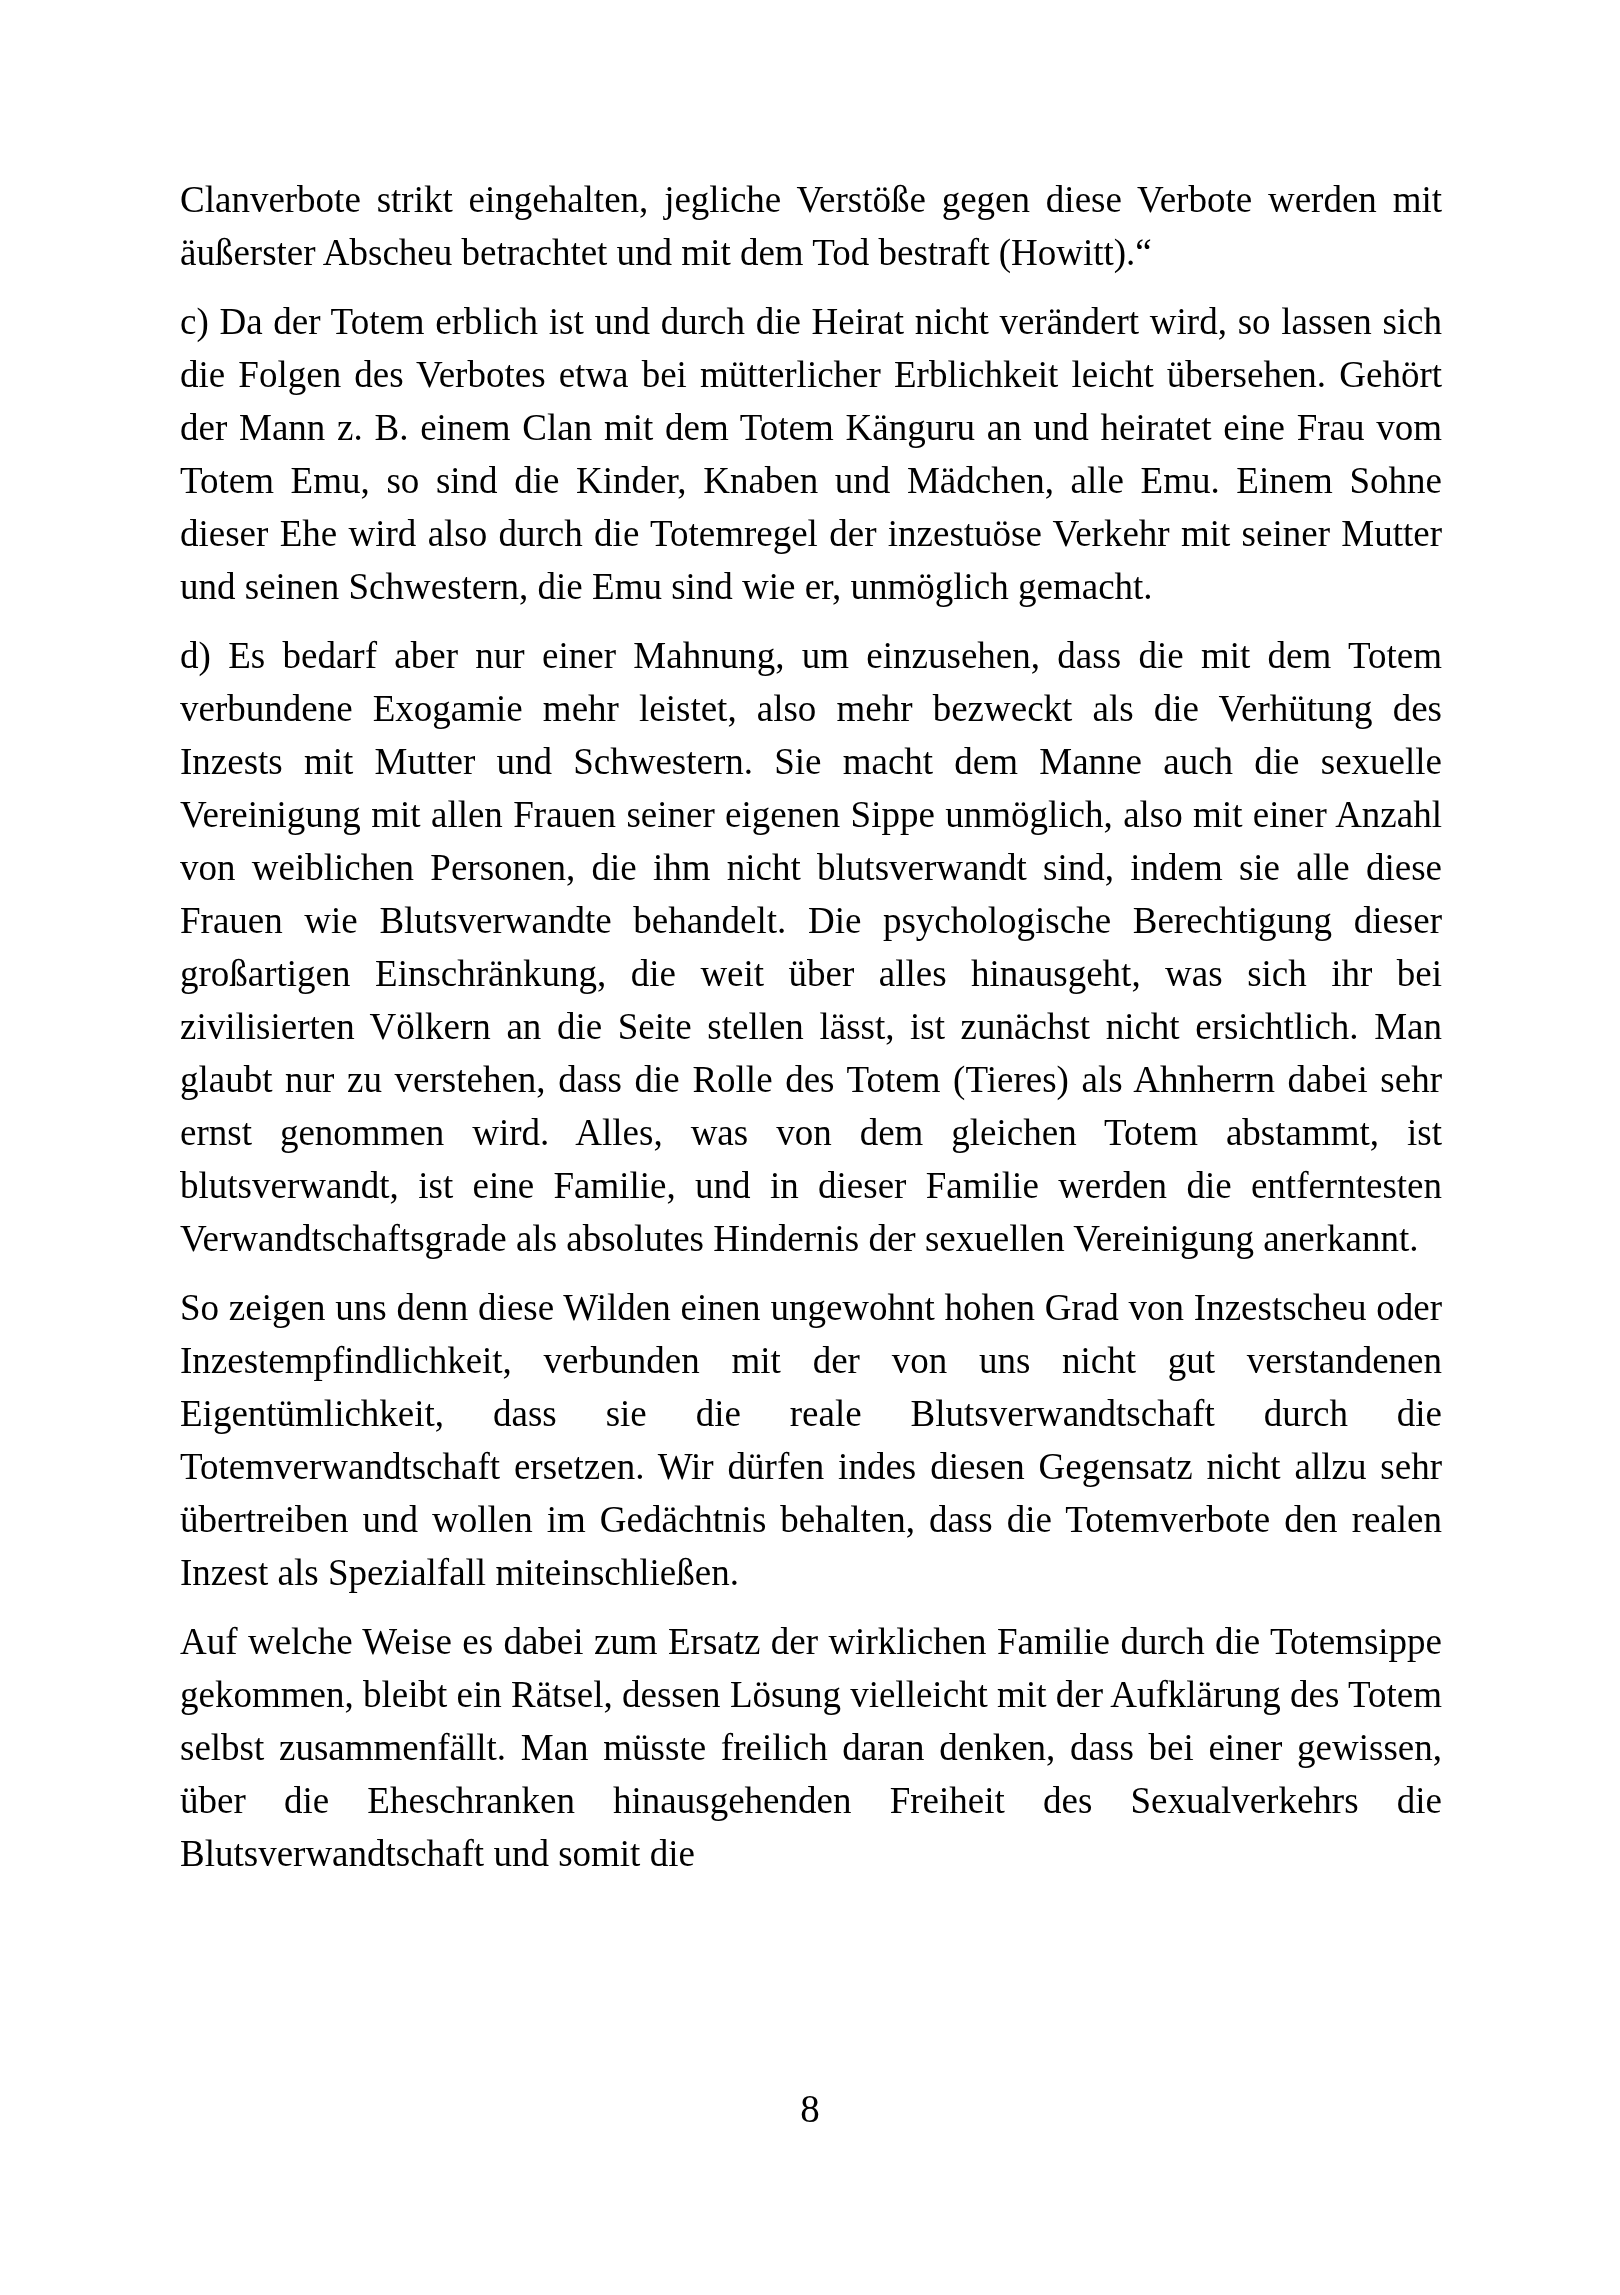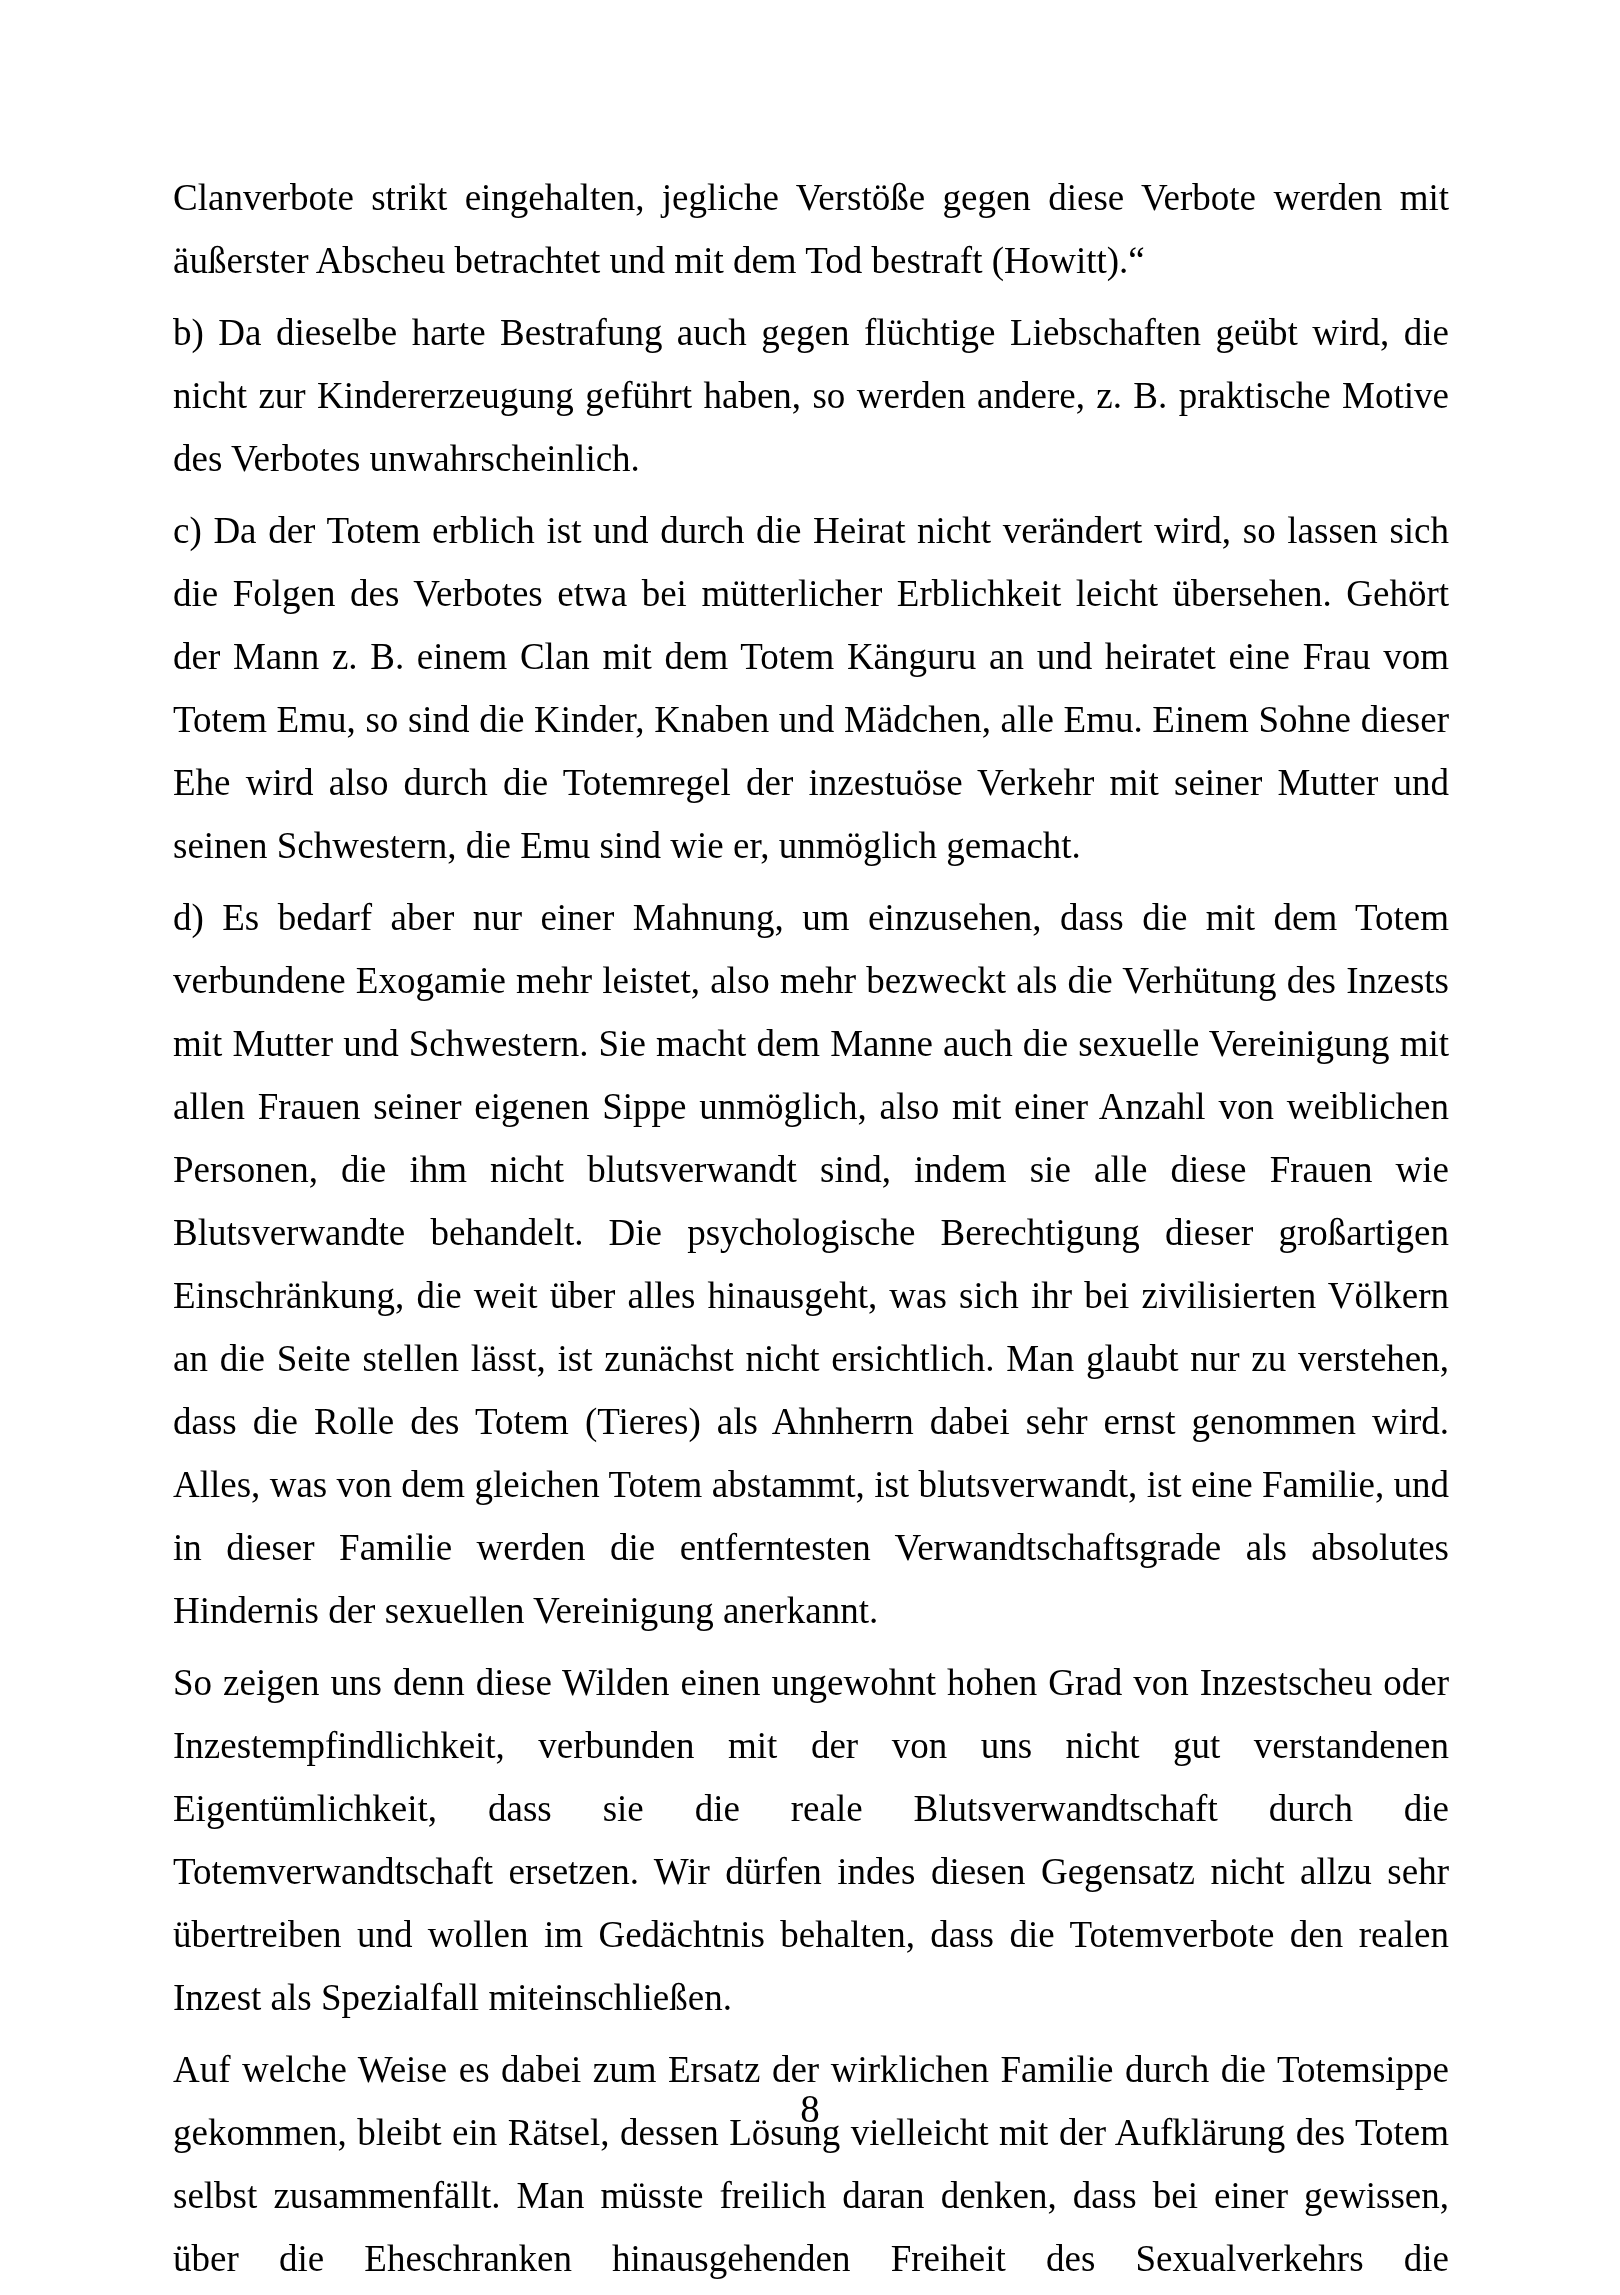--- a/index.html
+++ b/index.html
@@ -1,39 +1,38 @@
 <!DOCTYPE html>
 <html style="font-size:7.4px"><head>
 <meta charset="utf-8">
 <style>
   html, body { margin: 0; padding: 0; background: #ffffff; }
   body { width: 1620px; height: 2295px; position: relative; overflow: hidden; }
   .page { position: absolute; left: 164px; top: 157px; width: 1294px; }
   .para {
     font-family: "Liberation Serif", "DejaVu Serif", serif;
     font-size: 37px;
-    line-height: 63px;
+    line-height: 53px;
     color: #000000;
     text-align: justify;
-    margin: 9px;
+    margin: 16px;
     hyphens: none;
   }
   .page-number {
     position: absolute; left: 0; width: 1620px; top: 2086px;
     text-align: center;
     font-family: "Liberation Serif", "DejaVu Serif", serif;
     font-size: 39px; color: #000000;
   }
 </style>
 </head>
 <body>
 
 <div class="page">
   <p class="para">Clanverbote strikt eingehalten, jegliche Verstöße gegen diese Verbote werden mit äußerster Abscheu betrachtet und mit dem Tod bestraft (Howitt).“</p>
-  <p class="para">b) Da dieselbe harte Bestrafung auch gegen flüchtige Liebschaften geübt wird, die nicht zur Kindererzeugung geführt haben, so werden andere, z. B. praktische Motive des Verbotes unwahrscheinlich.</p>
   <p class="para">c) Da der Totem erblich ist und durch die Heirat nicht verändert wird, so lassen sich die Folgen des Verbotes etwa bei mütterlicher Erblichkeit leicht übersehen. Gehört der Mann z. B. einem Clan mit dem Totem Känguru an und heiratet eine Frau vom Totem Emu, so sind die Kinder, Knaben und Mädchen, alle Emu. Einem Sohne dieser Ehe wird also durch die Totemregel der inzestuöse Verkehr mit seiner Mutter und seinen Schwestern, die Emu sind wie er, unmöglich gemacht.</p>
   <p class="para">d) Es bedarf aber nur einer Mahnung, um einzusehen, dass die mit dem Totem verbundene Exogamie mehr leistet, also mehr bezweckt als die Verhütung des Inzests mit Mutter und Schwestern. Sie macht dem Manne auch die sexuelle Vereinigung mit allen Frauen seiner eigenen Sippe unmöglich, also mit einer Anzahl von weiblichen Personen, die ihm nicht blutsverwandt sind, indem sie alle diese Frauen wie Blutsverwandte behandelt. Die psychologische Berechtigung dieser großartigen Einschränkung, die weit über alles hinausgeht, was sich ihr bei zivilisierten Völkern an die Seite stellen lässt, ist zunächst nicht ersichtlich. Man glaubt nur zu verstehen, dass die Rolle des Totem (Tieres) als Ahnherrn dabei sehr ernst genommen wird. Alles, was von dem gleichen Totem abstammt, ist blutsverwandt, ist eine Familie, und in dieser Familie werden die entferntesten Verwandtschaftsgrade als absolutes Hindernis der sexuellen Vereinigung anerkannt.</p>
   <p class="para">So zeigen uns denn diese Wilden einen ungewohnt hohen Grad von Inzestscheu oder Inzestempfindlichkeit, verbunden mit der von uns nicht gut verstandenen Eigentümlichkeit, dass sie die reale Blutsverwandtschaft durch die Totemverwandtschaft ersetzen. Wir dürfen indes diesen Gegensatz nicht allzu sehr übertreiben und wollen im Gedächtnis behalten, dass die Totemverbote den realen Inzest als Spezialfall miteinschließen.</p>
   <p class="para">Auf welche Weise es dabei zum Ersatz der wirklichen Familie durch die Totemsippe gekommen, bleibt ein Rätsel, dessen Lösung vielleicht mit der Aufklärung des Totem selbst zusammenfällt. Man müsste freilich daran denken, dass bei einer gewissen, über die Eheschranken hinausgehenden Freiheit des Sexualverkehrs die Blutsverwandtschaft und somit die</p>
 </div>
 
 <div class="page-number">8</div>
 
 
 </body></html>

